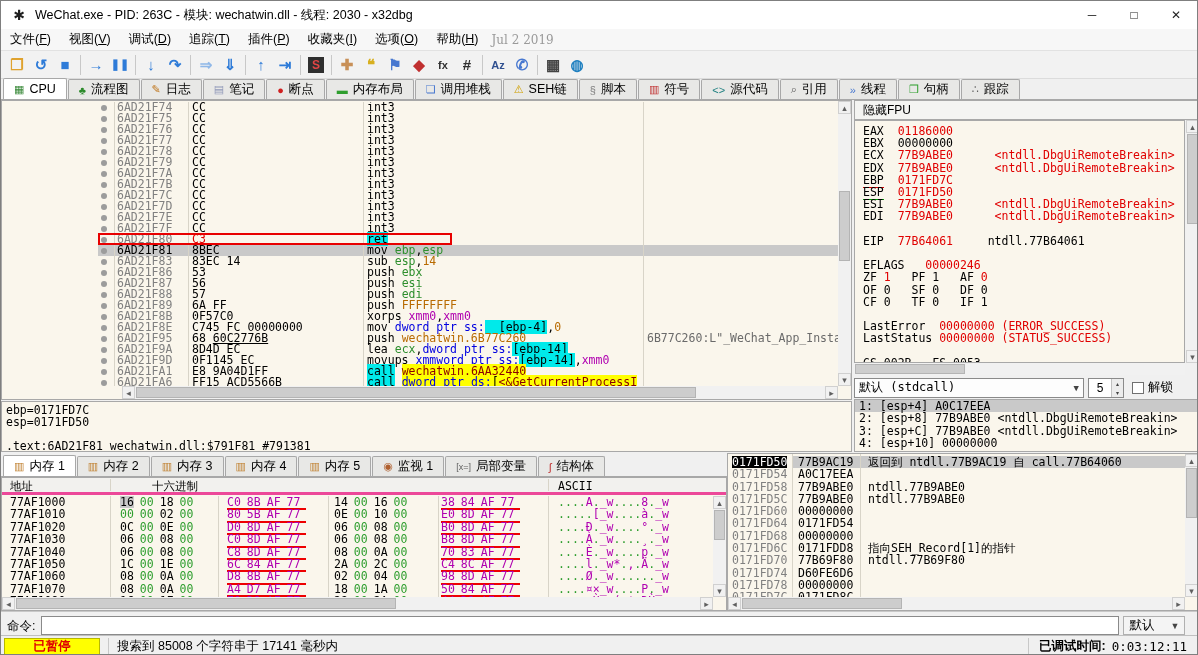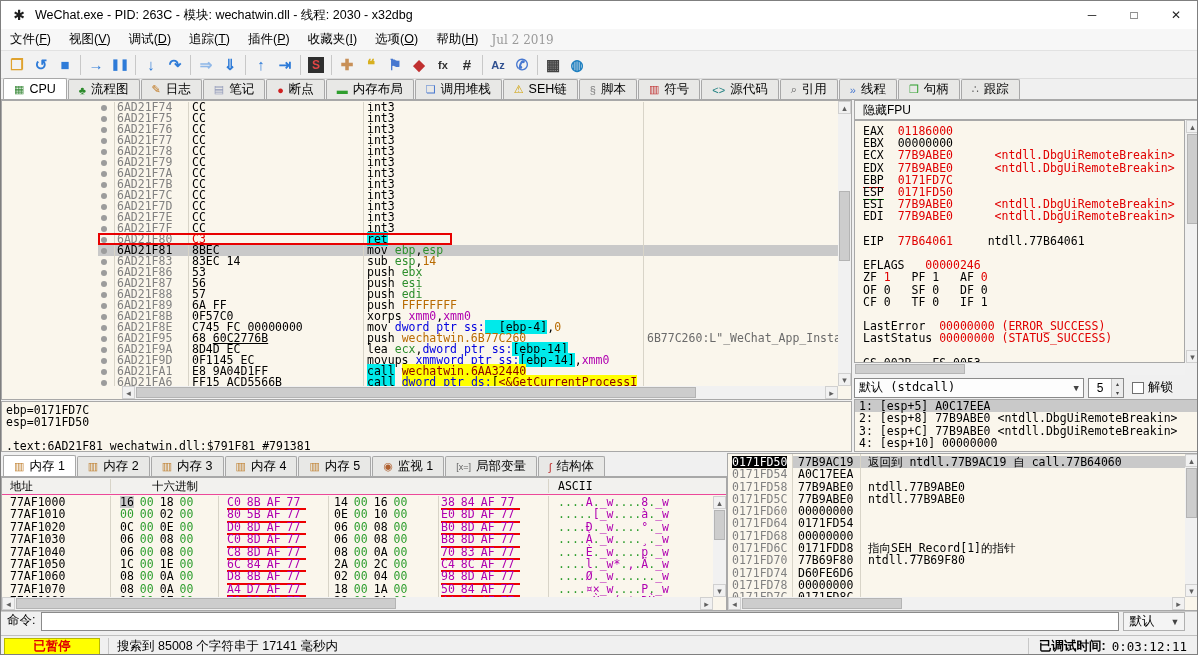--- a/index.html
+++ b/index.html
@@ -68,21 +68,21 @@
   .spin .btns{width:12px;display:flex;flex-direction:column;border-left:1px solid #c0c0c0;}
   .spin .btns span{flex:1;font-size:6px;display:flex;align-items:center;justify-content:center;color:#444;background:#ececec;}
   .cbx{width:12px;height:12px;border:1px solid #707070;background:#fff;margin:0 4px 0 8px;}
   .cbxlabel{font-size:12.5px;}
   .argsbody{position:absolute;left:0;top:299px;width:345px;height:53px;background:#faf6ec;border:1px solid #a8a8a8;overflow:hidden;}
   .aline{font-size:11.5px;line-height:12.4px;white-space:pre;padding-left:4px;color:#000;}
   .aline.sel{background:#c9c9c9;}
   
   .memtabs{position:absolute;left:0;top:452px;width:726px;height:24px;background:#f0f0f0;display:flex;align-items:flex-end;padding-left:2px;border-bottom:1px solid #a8a8a8;}
   #mempane{left:0;top:476px;width:726px;height:134px;}
-  .memhdr{position:absolute;left:0;top:0;width:100%;height:17px;background:#f2f1ee;border-bottom:1px solid #ec4899;}
+  .memhdr{position:absolute;left:0;top:0;width:100%;height:17px;background:#f2f1ee;border-bottom:3px solid #ec4899;}
   .memhdr span{position:absolute;font-size:11.5px;line-height:16px;color:#000;}
   .mrows{position:absolute;left:0;top:18px;right:13px;bottom:0;overflow:hidden;}
   .mrow{position:relative;height:12.4px;}
   .mrow span{position:absolute;white-space:pre;font-size:11.5px;line-height:12.4px;}
   .ma{left:8px;color:#000;}
   .mgrp.g0{left:118px;} .mgrp.g1{left:225px;} .mgrp.g2{left:332px;} .mgrp.g3{left:439px;}
   .mgrp{letter-spacing:0;}
   .mgrp .byte{position:static;display:inline-block;margin-right:6px;}
   .mgrp.ptr{border-bottom:2px solid #ee0000;}
   .mgrp.ptr .byte{color:#b000b0;}
@@ -92,21 +92,21 @@
   
   #stackpane{left:726px;top:452px;width:472px;height:158px;}
   .srows{position:absolute;left:0;top:2px;right:13px;bottom:13px;overflow:hidden;}
   .srow{position:relative;height:12.3px;}
   .srow span{position:absolute;white-space:pre;font-size:11.5px;line-height:12.3px;z-index:3;}
   .srow.sel{background:linear-gradient(90deg,rgba(0,0,0,0) 0 64px,#c9c9c9 64px 100%);}
   .sa{left:4px;color:#808080;}
   .srow.sel .sa{background:#000;color:#fff;}
   .sv{left:70px;color:#000;} .sc{left:140px;color:#000;}
   
-  .cmdbar{position:absolute;left:0;top:610px;width:100%;height:24px;background:#f0f0f0;display:flex;align-items:flex-start;border-top:1px solid #c8c8c8;}
+  .cmdbar{position:absolute;left:0;top:610px;width:100%;height:24px;background:#f0f0f0;display:flex;align-items:flex-end;border-top:1px solid #c8c8c8;}
   .cmdlabel{font-size:12.5px;margin:0 6px 0 6px;}
   .cmdinput{width:1078px;height:19px;border:1px solid #8a8a8a;background:#fff;font-size:12px;padding:0 3px;font-family:"DejaVu Sans Mono",monospace;}
   .cmdsel{width:62px;height:19px;margin-left:4px;border:1px solid #b0b0b0;background:#f4f4f4;font-size:12.5px;display:flex;align-items:center;padding:0 5px;}
   .cmdsel .caret{margin-left:auto;font-size:9px;color:#444;}
   
   .statusbar{position:absolute;left:0;top:634px;width:100%;height:21px;background:#f0f0f0;border-top:1px solid #c0c0c0;display:flex;align-items:center;font-size:12.5px;}
   .badge{margin-left:3px;width:96px;height:17px;background:#ffff00;color:#e00000;font-weight:bold;display:flex;align-items:center;justify-content:center;border:1px solid #b8b800;}
   .statusmsg{margin-left:8px;width:826px;height:17px;border-left:1px solid #c8c8c8;padding-left:8px;display:flex;align-items:center;color:#000;}
   .statustime{margin-left:auto;height:17px;border-left:1px solid #c8c8c8;padding:0 10px;display:flex;align-items:center;font-weight:bold;}
   .statustime .tval{font-weight:normal;font-family:"DejaVu Sans Mono",monospace;margin-left:6px;}
@@ -463,21 +463,21 @@
         <span class="val">5</span>
         <span class="btns">
           <span>▴</span>
           <span>▾</span>
         </span>
       </div>
       <span class="cbx"></span>
       <span class="cbxlabel">解锁</span>
     </div>
     <div class="argsbody mono" id="argsbody">
-        <div class="aline sel">1: [esp+5] A0C17EEA</div>
+        <div class="aline sel">1: [esp+4] A0C17EEA</div>
         <div class="aline">2: [esp+8] 77B9ABE0 &lt;ntdll.DbgUiRemoteBreakin&gt;</div>
         <div class="aline">3: [esp+C] 77B9ABE0 &lt;ntdll.DbgUiRemoteBreakin&gt;</div>
         <div class="aline">4: [esp+10] 00000000</div>
       </div>
   </div>
 
   <div class="memtabs" id="memtabs">
       <div class="tab active">
         <span class="ticon" style="color: rgb(192, 128, 48);">▥</span>
         <span>内存 1</span>

